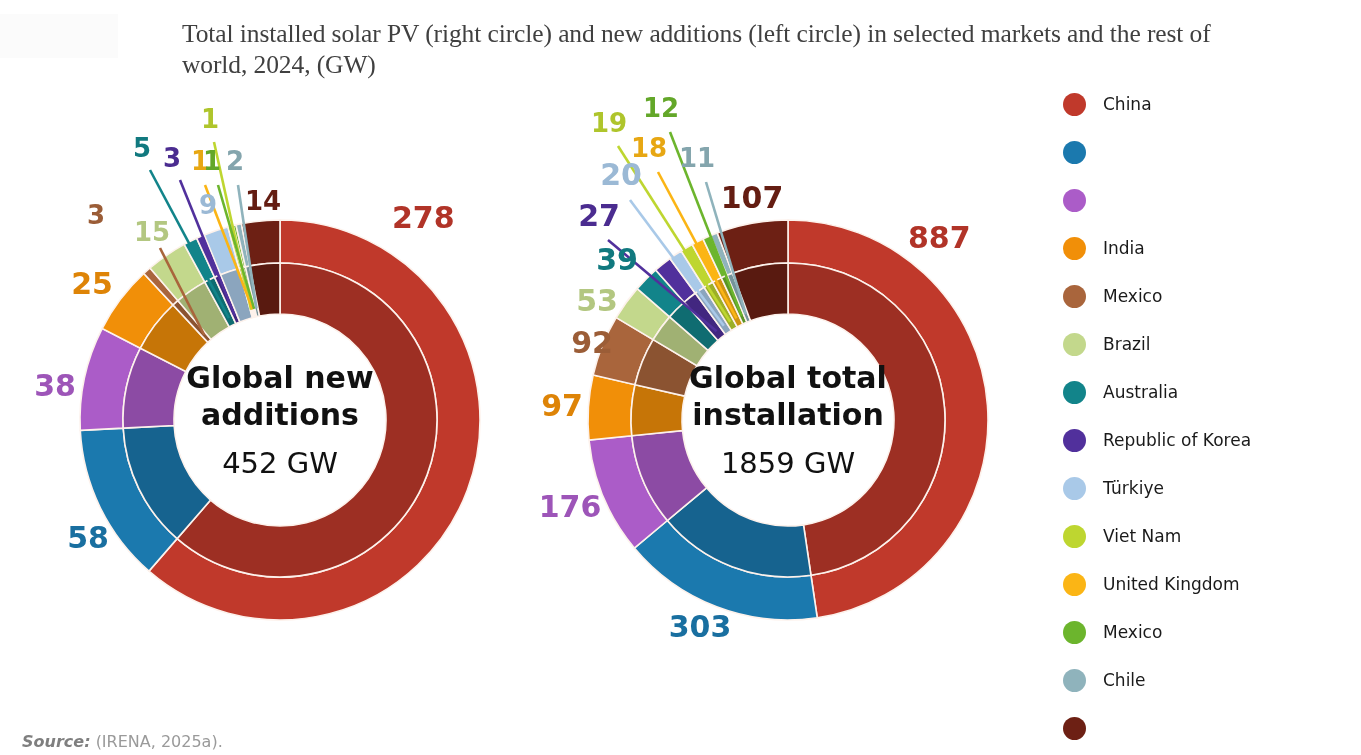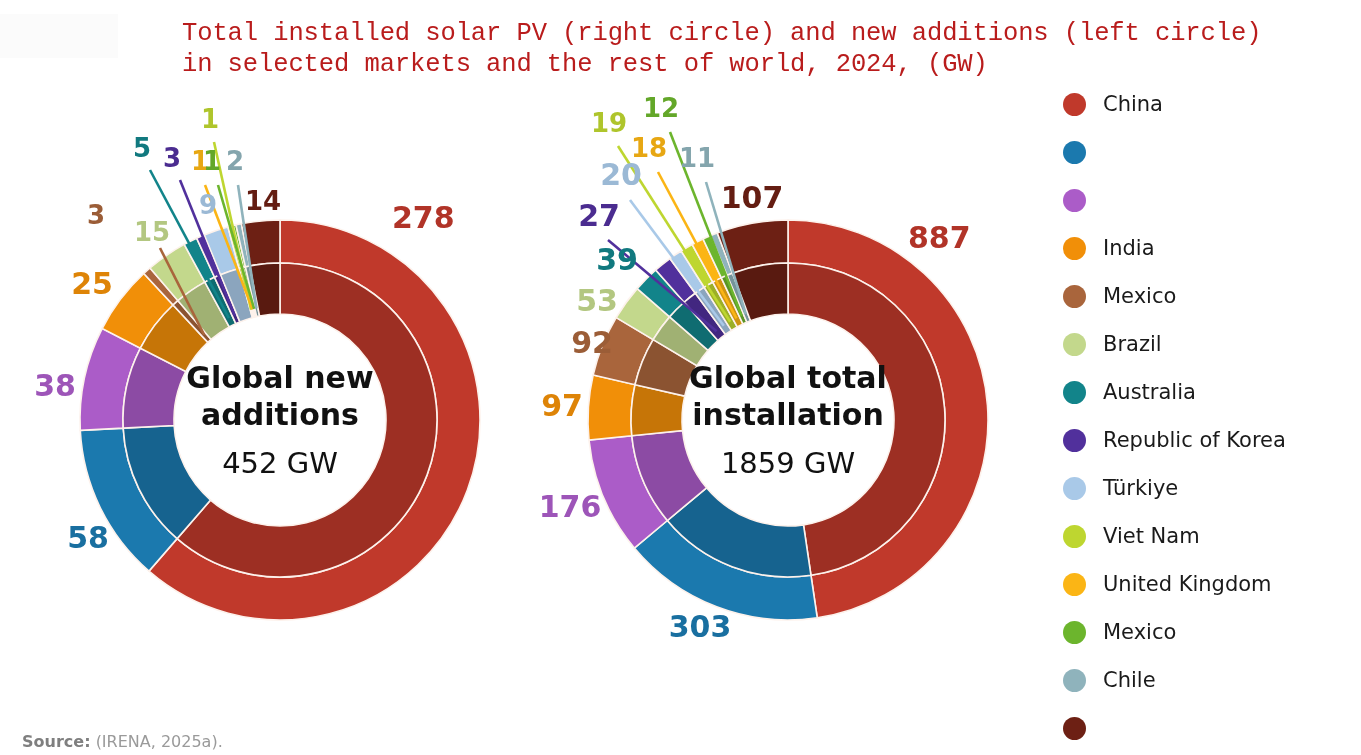--- a/index.html
+++ b/index.html
@@ -8,25 +8,25 @@
     background:#ffffff;
     font-family:"DejaVu Sans","Liberation Sans",sans-serif;
     overflow:hidden;
     position:relative;
   }
   #stage{position:absolute;inset:0;}
 
   .title{
     position:absolute;
     left:182px; top:18px; width:1100px;
-    font-family:Liberation Mono, monospace;
+    font-family:Liberation Serif, serif;
     font-size:25.5px;
     line-height:31px;
     font-weight:400;
-    color:#b91c1c;
+    color:#404040;
     letter-spacing:-0.1px;
   }
 
   svg.donuts{position:absolute;left:0;top:0;width:1361px;height:755px;}
 
   .center-name{
     font-family:"DejaVu Sans","Liberation Sans",sans-serif;
     font-size:30px;font-weight:700;fill:#111111;
   }
   .center-val{
@@ -46,29 +46,29 @@
   .legend-row{
     display:flex;align-items:center;
     height:48px;
   }
   .legend-dot{
     width:23px;height:23px;border-radius:50%;
     flex:0 0 auto;margin-right:17px;
   }
   .legend-label{
     font-family:"DejaVu Sans","Liberation Sans",sans-serif;
-    font-size:21px;color:#1a1a1a;white-space:nowrap;
+    font-size:17px;color:#1a1a1a;white-space:nowrap;
   }
 
   .source{
     position:absolute;left:22px;top:732px;
     font-family:"DejaVu Sans","Liberation Sans",sans-serif;
     font-size:16px;color:#9a9a9a;
   }
-  .source b{color:#7f7f7f;font-weight:700;}
+  .source b{color:#7f7f7f;font-weight:700;font-style:italic;}
 
   .corner-wm{
     position:absolute;left:0;top:14px;width:118px;height:44px;
     background:#fbfbfb;
   }
 </style>
 </head>
 <body>
 
 <div id="stage">

